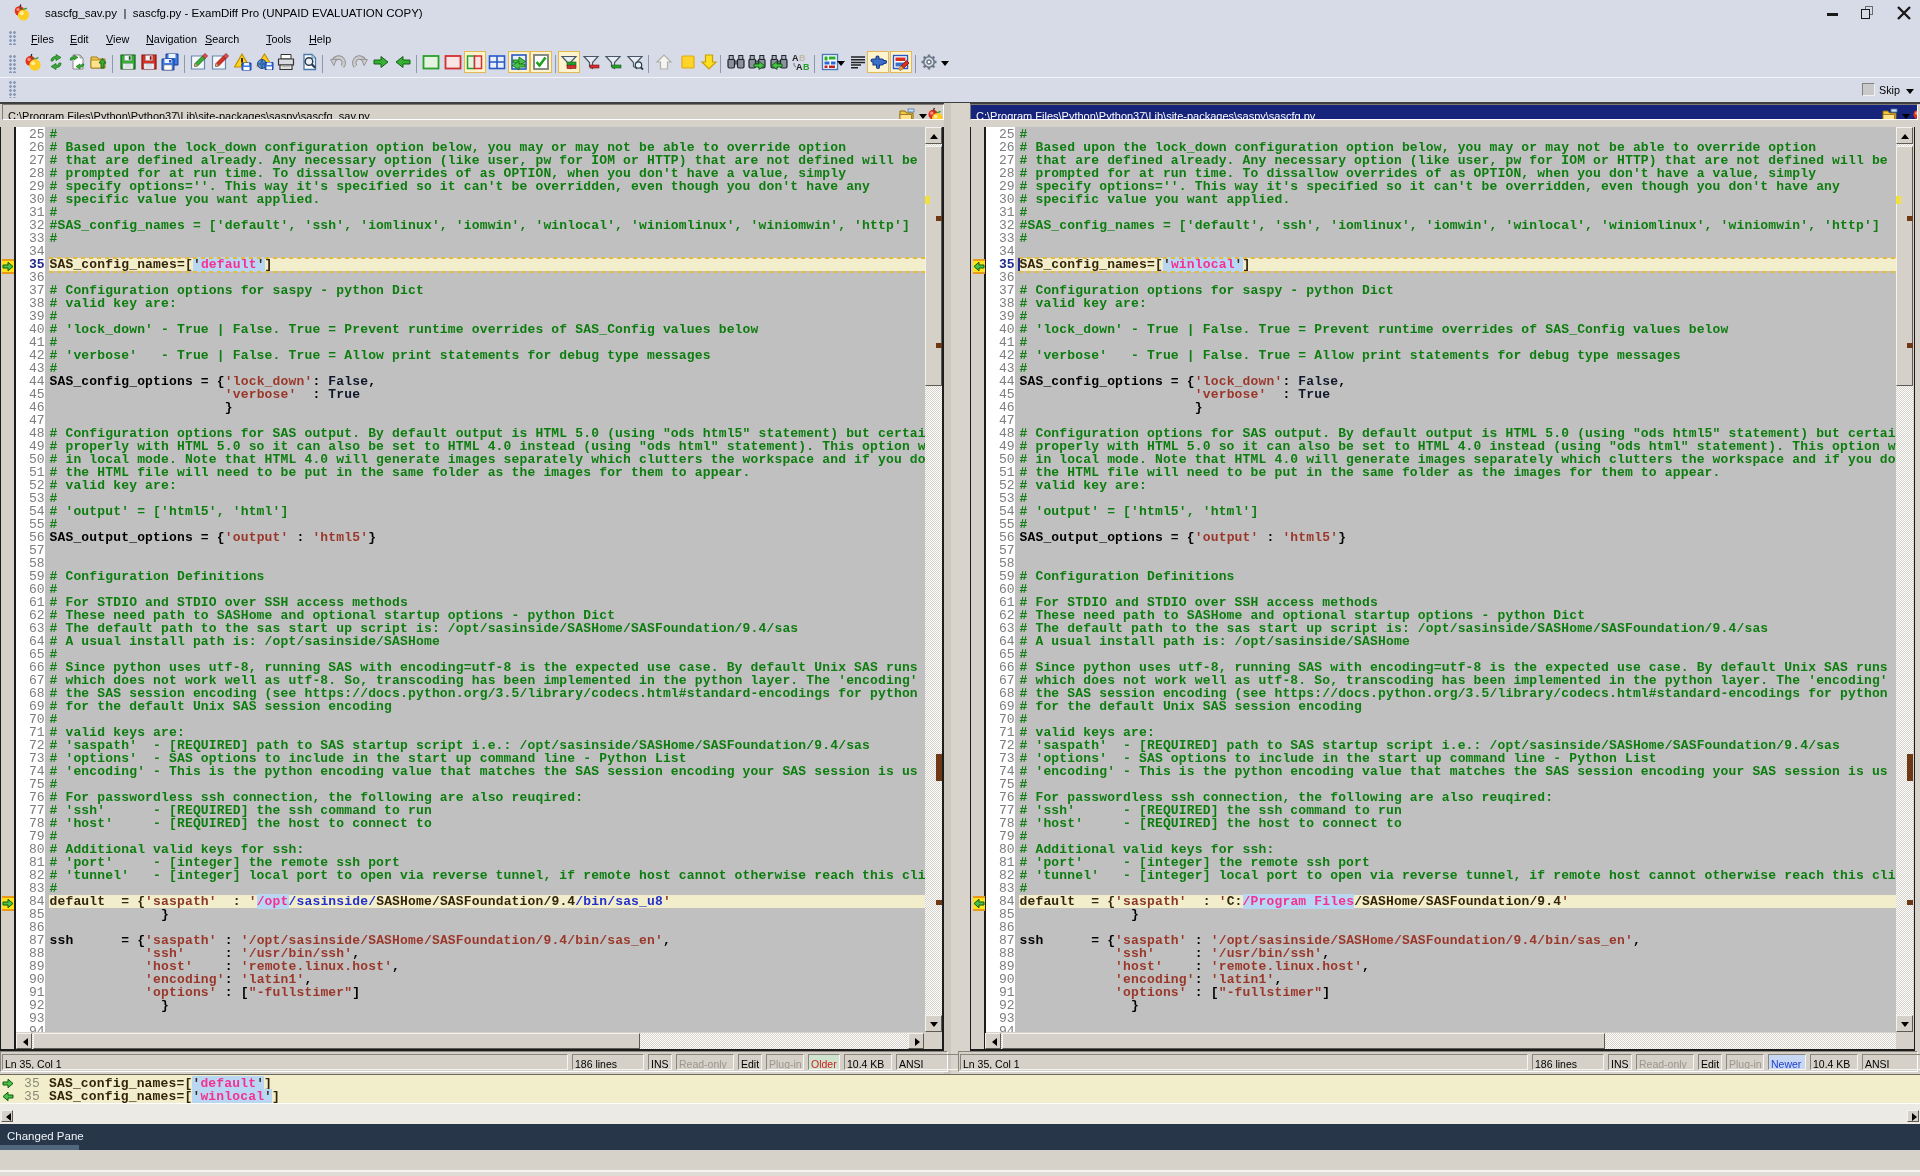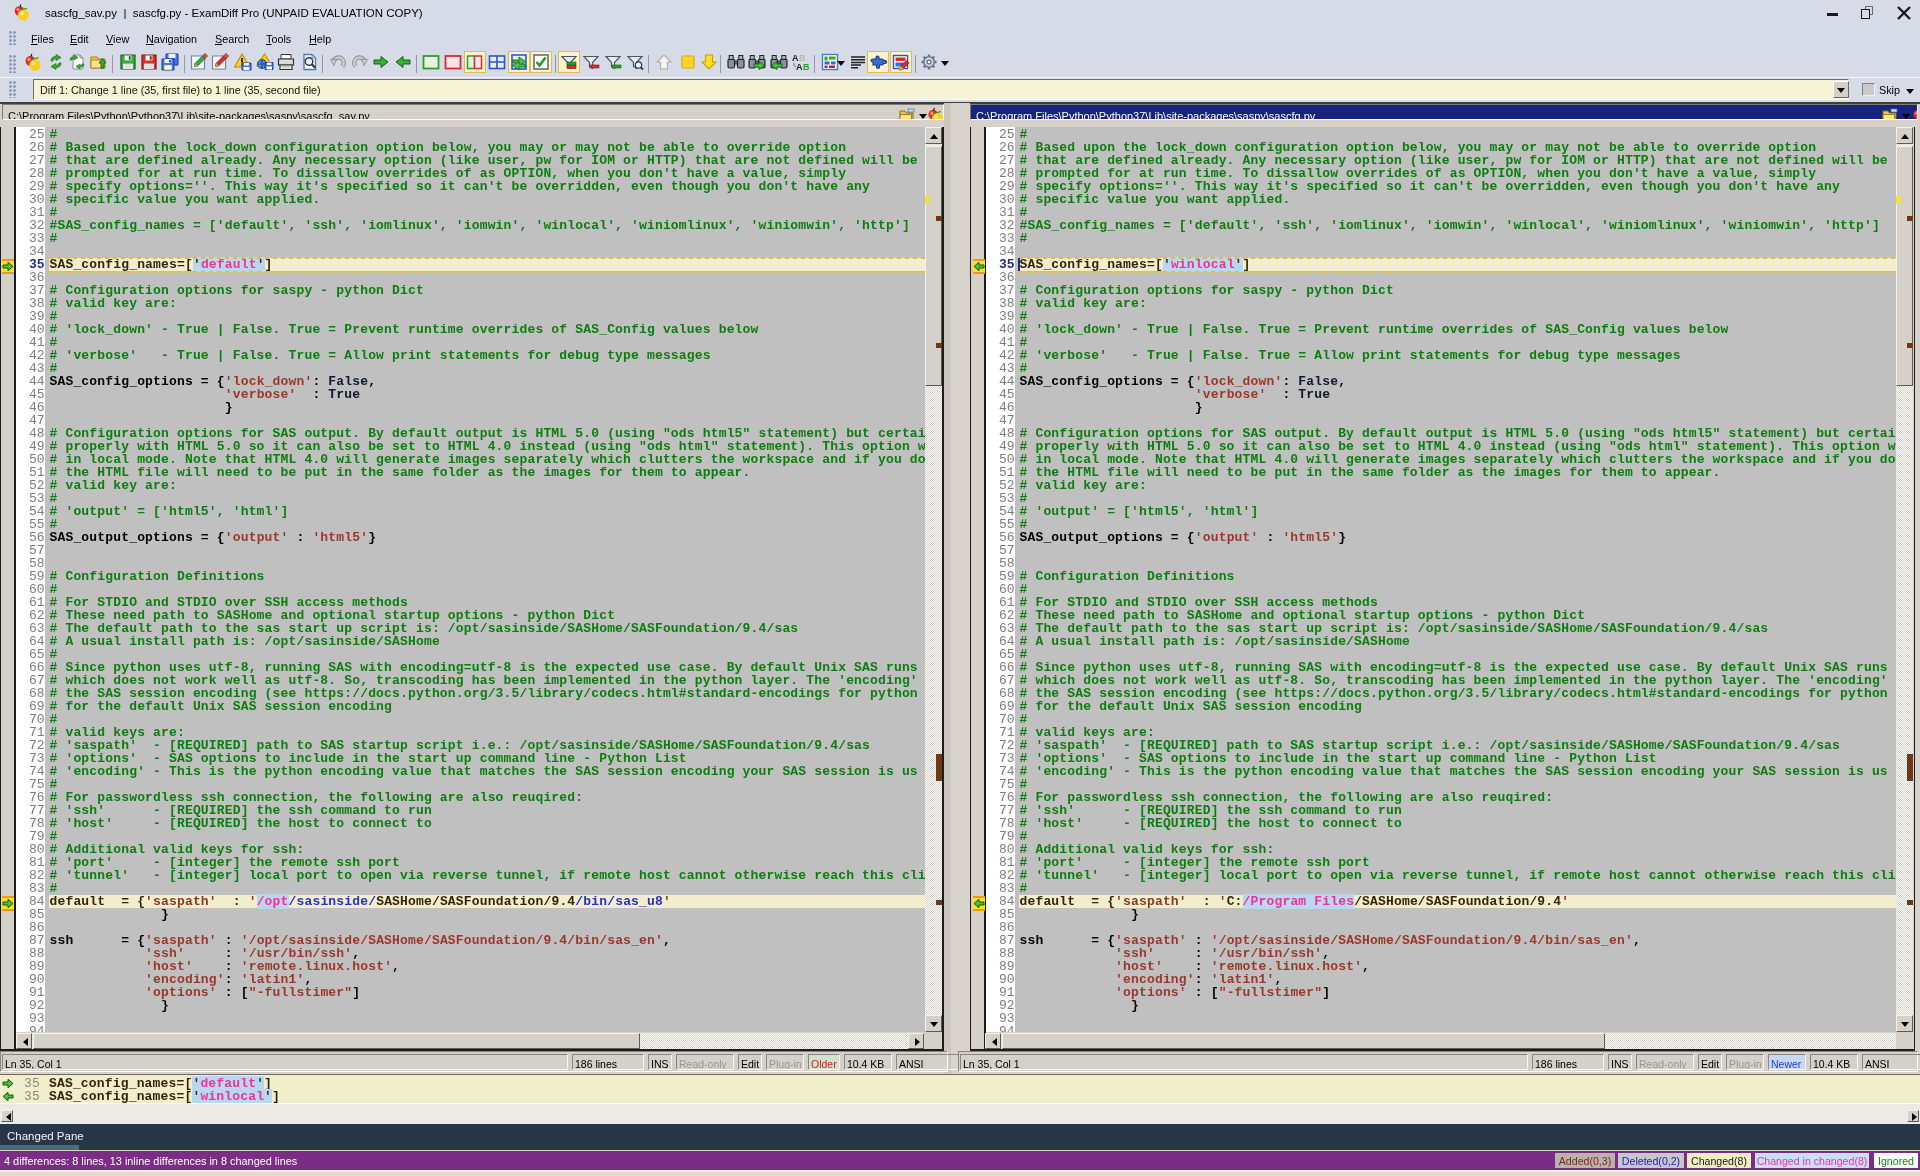--- a/index.html
+++ b/index.html
@@ -97,21 +97,21 @@
 <svg class="abs" style="left:1896px;top:5px" width="16" height="16" viewBox="0 0 16 16">
         <path d="M2 2 L14 14 M14 2 L2 14" stroke="#1a1a1a" stroke-width="2.4"></path>
       </svg>
 </div>
 <div id="menu">
 <div class="abs" style="left:9px;top:5px;width:7px;height:14px;background:radial-gradient(circle at 1.5px 1.5px,#8a9ab8 1.1px,rgba(0,0,0,0) 1.6px) 0 0/4px 4px"></div>
 <div class="mi" style="left:31px"><u>F</u>iles</div>
 <div class="mi" style="left:70px"><u>E</u>dit</div>
 <div class="mi" style="left:106px"><u>V</u>iew</div>
 <div class="mi" style="left:146px"><u>N</u>avigation</div>
-<div class="mi" style="left:215px"><u>S</u>earch</div>
+<div class="mi" style="left:205px"><u>S</u>earch</div>
 <div class="mi" style="left:266px"><u>T</u>ools</div>
 <div class="mi" style="left:309px"><u>H</u>elp</div>
 </div>
 <div id="toolbar">
 <div class="abs" style="left:9px;top:5px;width:7px;height:18px;background:radial-gradient(circle at 1.5px 1.5px,#8a9ab8 1.1px,rgba(0,0,0,0) 1.6px) 0 0/4px 4px"></div>
 <svg class="abs" style="left:24px;top:2.5px" width="18" height="18" viewBox="0 0 18 18">
         <circle cx="6.5" cy="8" r="5" fill="#e03020"></circle>
         <circle cx="5" cy="6.5" r="1.7" fill="#ff9080"></circle>
         <path d="M7 3.5 L7.8 1" stroke="#222" stroke-width="1.2"></path>
         <circle cx="11" cy="12" r="5.7" fill="#ffcc20"></circle>
@@ -338,26 +338,20 @@
         <circle cx="9" cy="9" r="2" fill="#fff" stroke="#6a7888" stroke-width="1.4"></circle>
         <g stroke="#6a7888" stroke-width="2.4">
           <path d="M9 1.5 L9 4 M9 14 L9 16.5 M1.5 9 L4 9 M14 9 L16.5 9 M3.7 3.7 L5.5 5.5 M12.5 12.5 L14.3 14.3 M14.3 3.7 L12.5 5.5 M5.5 12.5 L3.7 14.3"></path>
         </g>
       </svg>
 <div class="dn" style="left:941px;top:11px"></div>
 </div>
 <div id="diffbar">
 <div class="abs" style="left:9px;top:3px;width:7px;height:17px;background:radial-gradient(circle at 1.5px 1.5px,#8a9ab8 1.1px,rgba(0,0,0,0) 1.6px) 0 0/4px 4px"></div>
 </div>
-<div id="combo">
-      <div class="ct">Diff 1: Change 1 line (35, first file) to 1 line (35, second file)</div>
-      <div id="cbtn">
-        <div class="dn" style="left:3px;top:6px"></div>
-      </div>
-    </div>
 <div id="skipchk"></div>
     <div id="skiplbl">Skip</div>
 <div class="dn" style="left:1906px;top:89px"></div>
 <div id="topline"></div>
 <div id="phl" class="phdr">
       <div class="pt">C:\Program Files\Python\Python37\Lib\site-packages\saspy\sascfg_sav.py</div>
 <svg class="abs" width="17" height="15" viewBox="0 0 17 15" style="left:896px;top:3px">
         <path d="M1 3 L6 3 L7.5 5 L14 5 L14 13 L1 13 Z" fill="#f5c842" stroke="#8a6a10" stroke-width="1"></path>
         <path d="M1 6.5 L12.5 6.5 L12.5 13 L1 13 Z" fill="#ffe28a" stroke="#8a6a10" stroke-width="0.8"></path>
         <rect x="9" y="1" width="6" height="3" fill="#cfe0f2" stroke="#4878a8" stroke-width="0.8"></rect>
@@ -790,21 +784,13 @@
         <div class="tri" style="left:0px;top:2px;border-right:5px solid #000"></div>
       </div>
 <div class="sbtn" style="left:1907px;top:6px;width:12px;height:12px">
         <div class="tri" style="left:4px;top:2px;border-left:5px solid #000"></div>
       </div>
 </div>
 <div id="outbar">
       <div class="ot">Changed Pane</div>
     </div>
 <div id="outul"></div>
-<div id="purple">
-      <div class="pt">4 differences: 8 lines, 13 inline differences in 8 changed lines</div>
-<div class="badge" style="left:1555px;width:60px;background:#b8b4ac;color:#8b1a1a;text-align:center">Added(0,3)</div>
-<div class="badge" style="left:1618px;width:66px;background:#c8c8c8;color:#2020d0;text-align:center">Deleted(0,2)</div>
-<div class="badge" style="left:1687px;width:64px;background:#f2eec4;color:#1a1a1a;text-align:center">Changed(8)</div>
-<div class="badge" style="left:1755px;width:114px;background:#c8dff5;color:#e838a0;text-align:center">Changed in changed(8)</div>
-<div class="badge" style="left:1874px;width:44px;background:#fff;color:#108a10;text-align:center">Ignored</div>
-</div>
 <div id="bstrip"></div>
 </div>
 </body></html>

